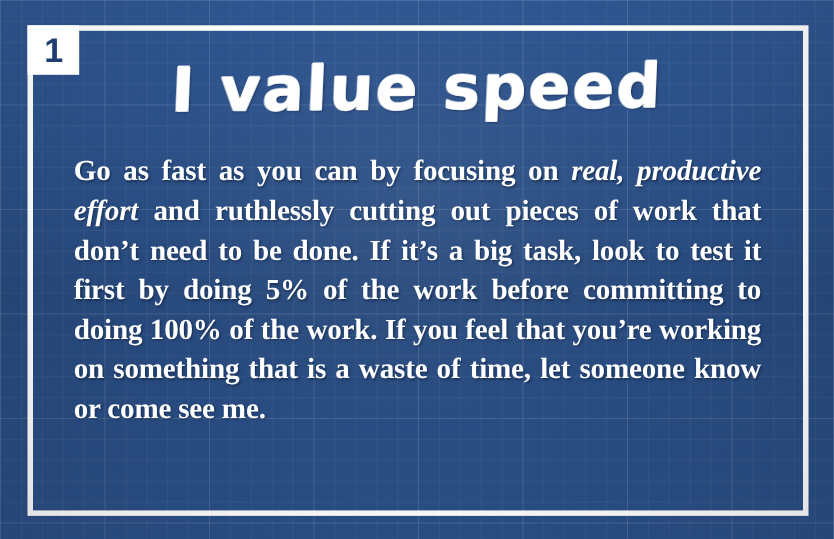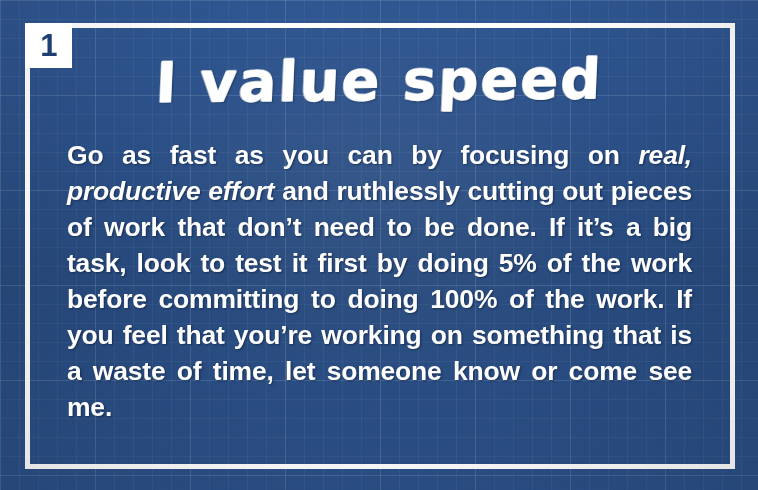--- a/index.html
+++ b/index.html
@@ -96,21 +96,21 @@
     transform: skewX(-3deg) rotate(-0.5deg);
     text-shadow:
        0.8px 0.8px 0 rgba(255,255,255,0.85),
       -0.8px 0.6px 0 rgba(255,255,255,0.6),
        0.5px -0.7px 0 rgba(255,255,255,0.55),
        1.6px 1.4px 2px rgba(12,28,54,0.5);
   }
 
   .body-text {
     color: #ffffff;
-    font-family: Liberation Sans, sans-serif;
+    font-family: Liberation Serif, serif;
     font-weight: bold;
     font-size: 26.5px;
     line-height: 36px;
     text-align: justify;
     text-justify: inter-word;
     margin: 26px 4px 0 0;
     padding: 0 0 0 25px;
     width: 625px;
     text-shadow: 1.2px 1.2px 2px rgba(12,28,54,0.55);
     letter-spacing: -0.2px;

